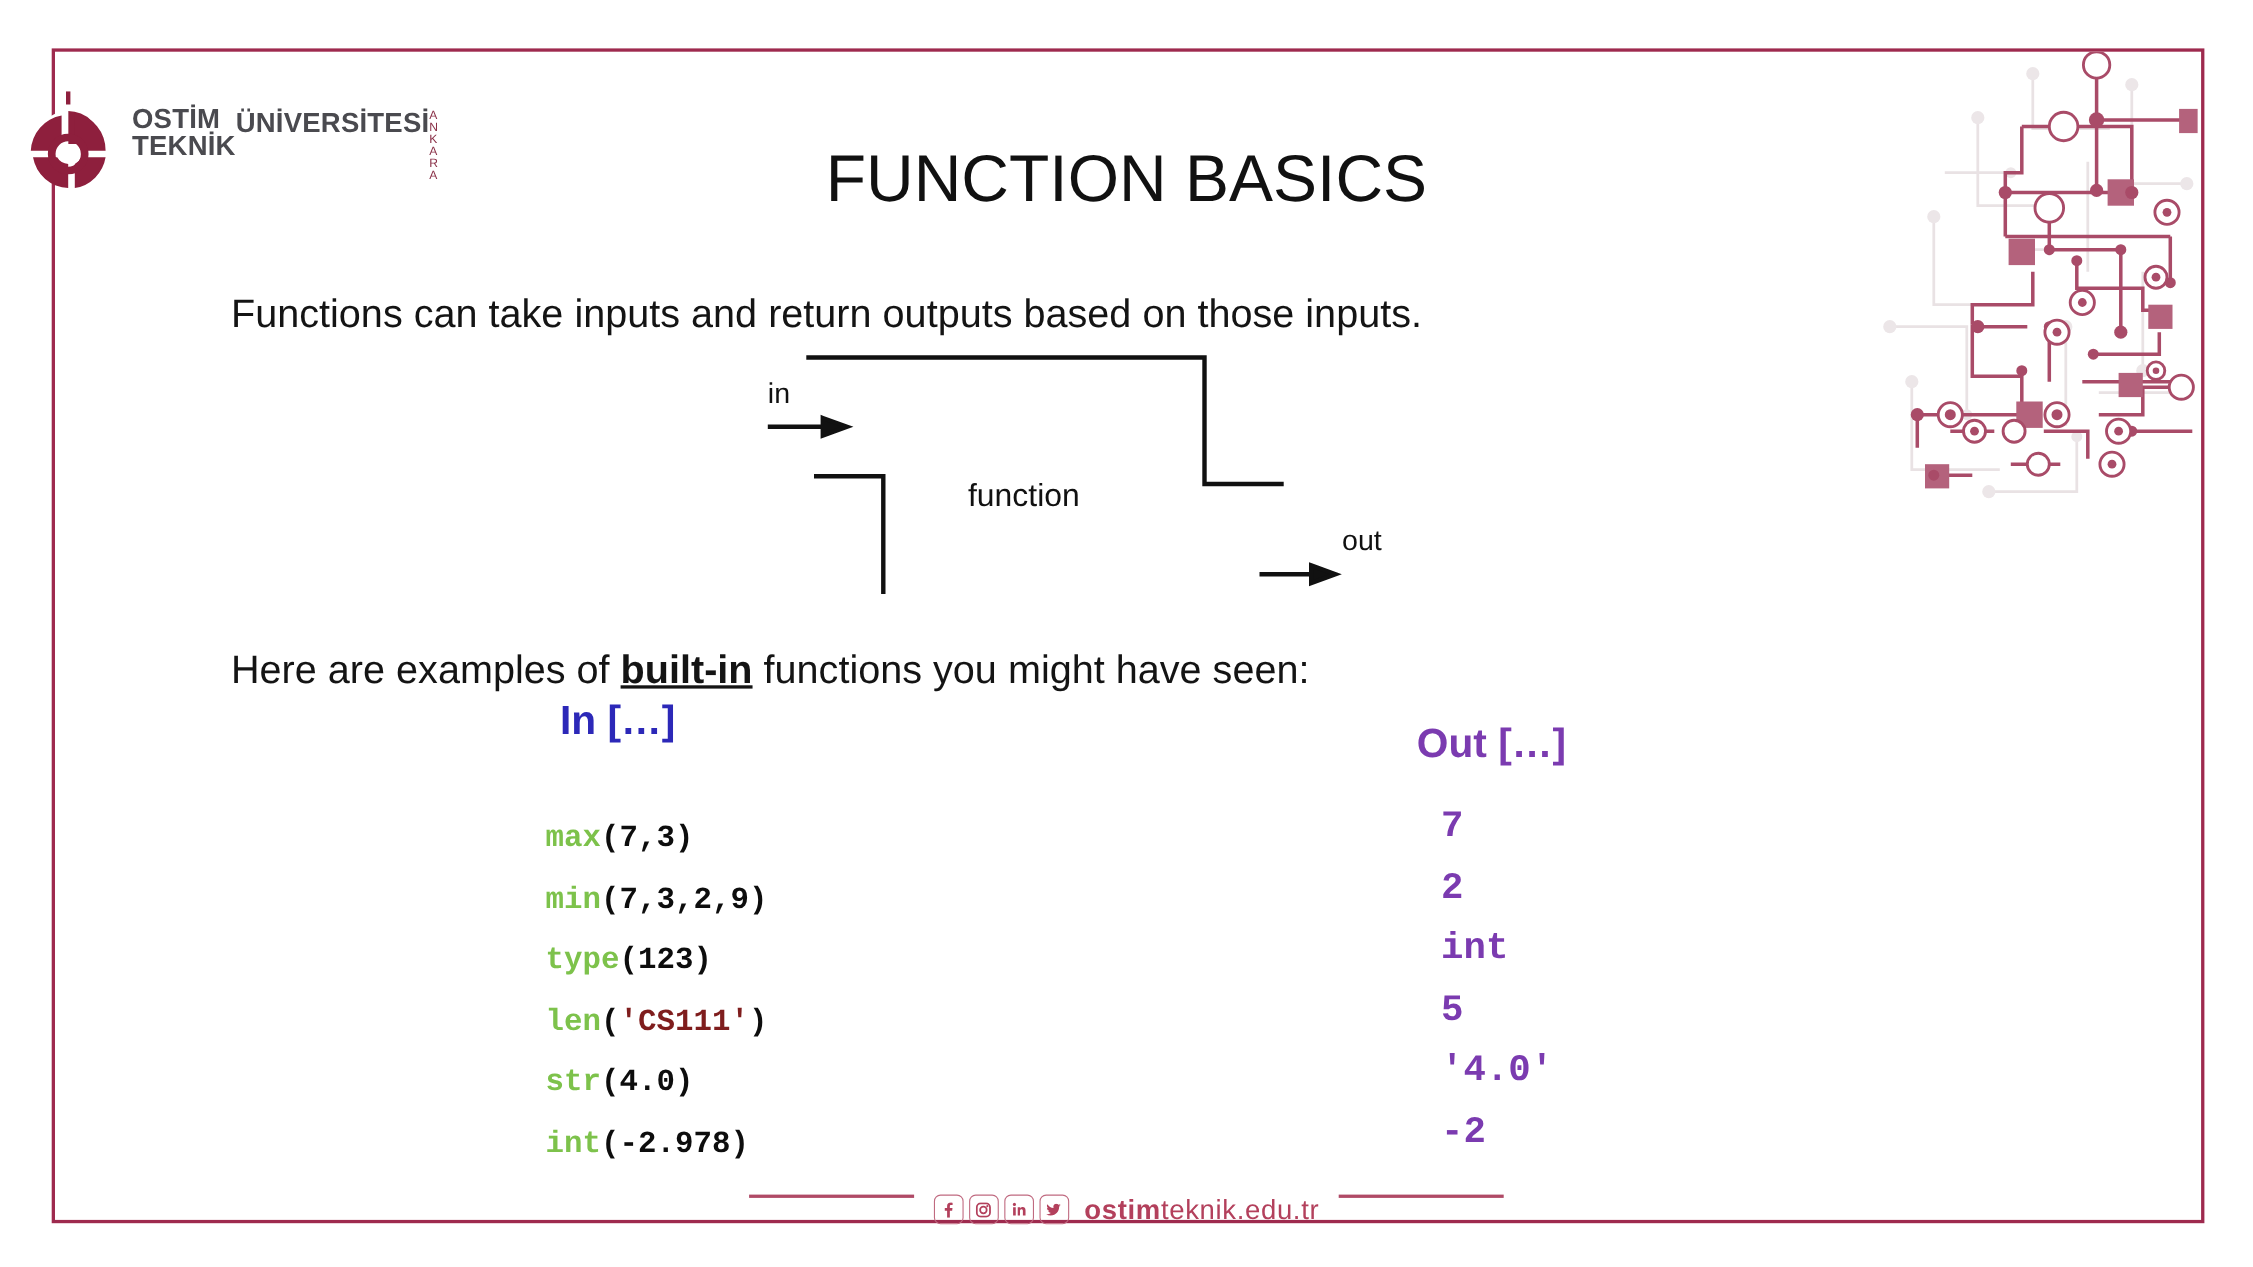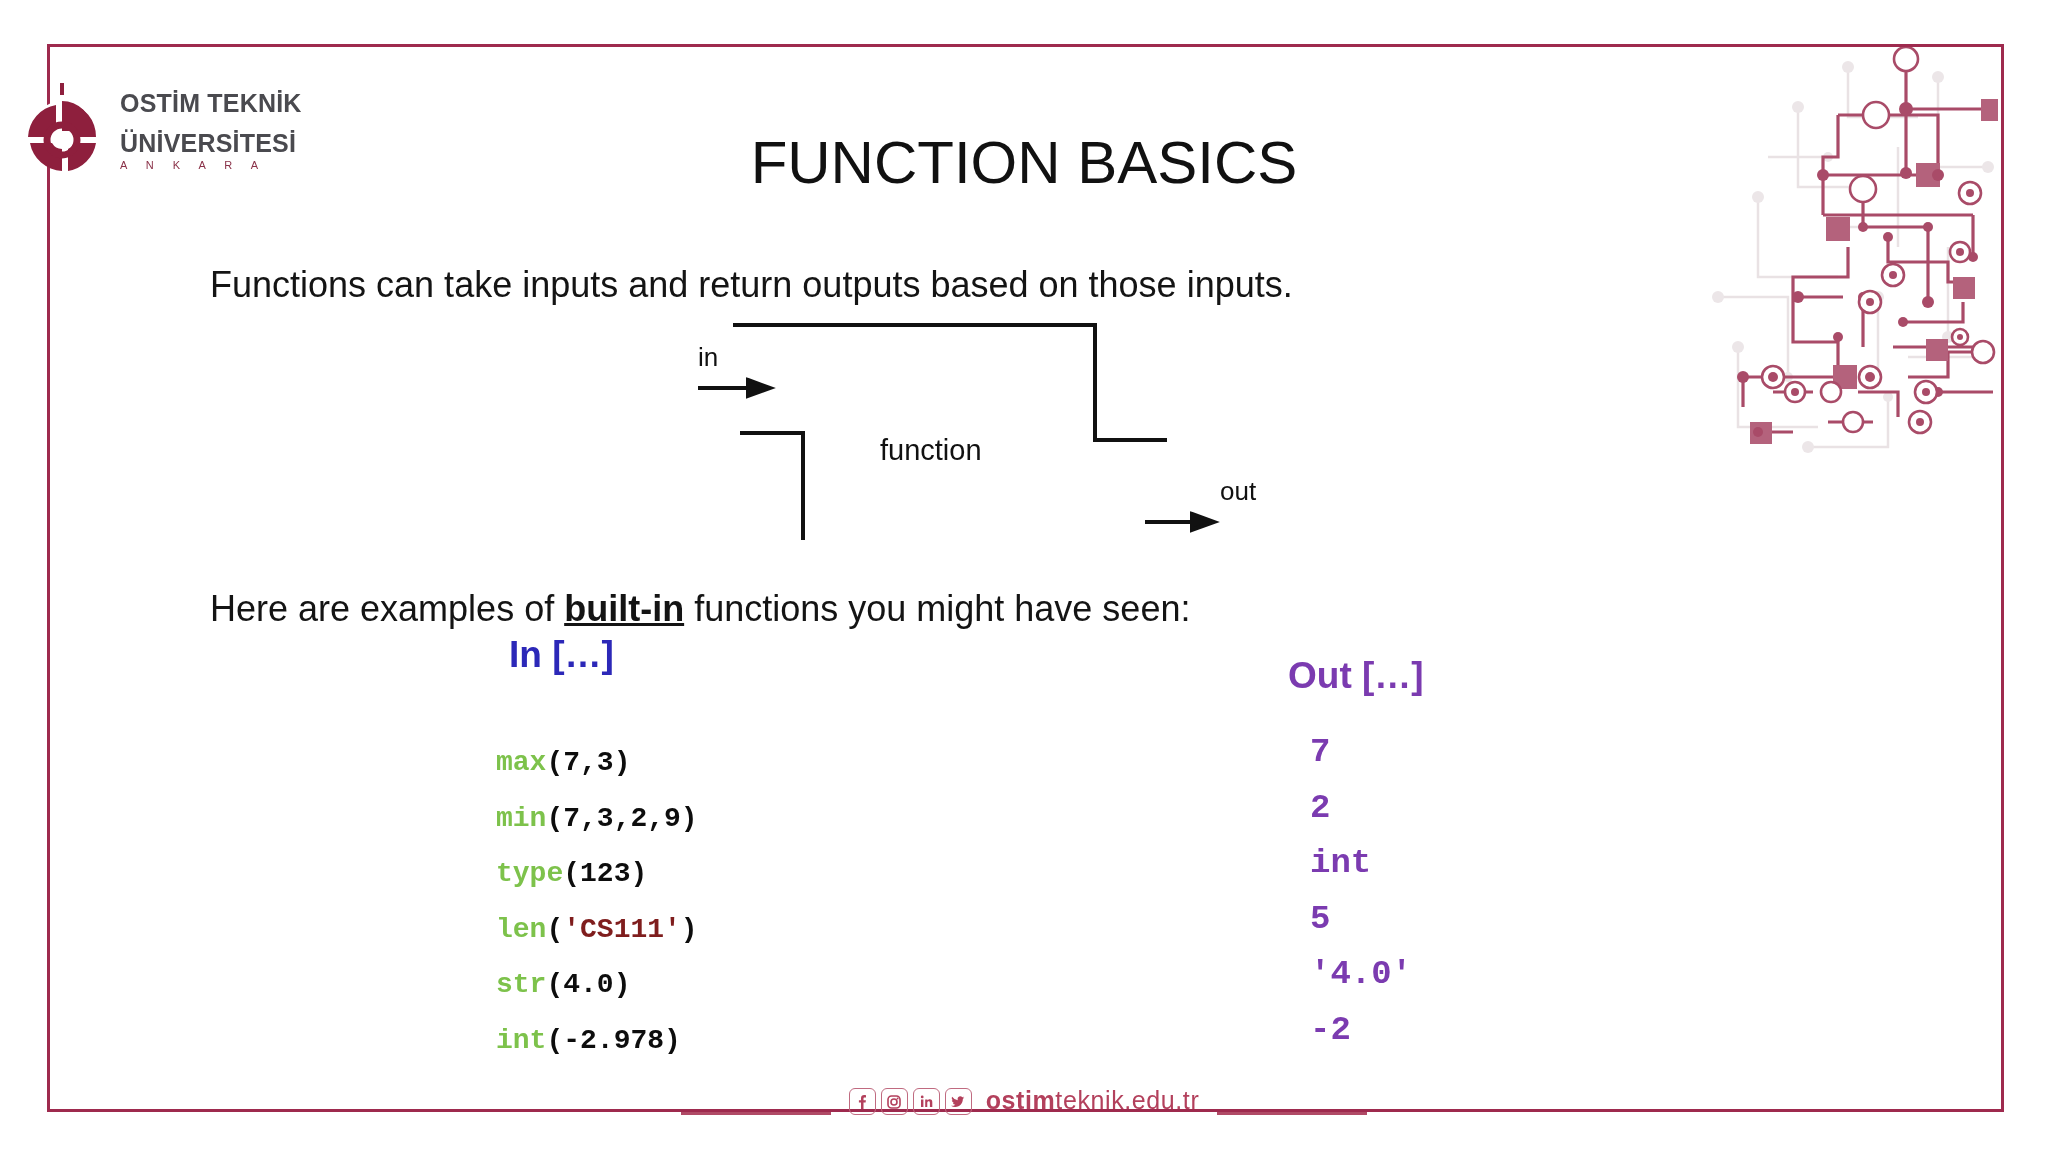--- a/index.html
+++ b/index.html
@@ -36,32 +36,32 @@
 
   
   .logo-wrap{
     position:absolute;
     left:14px;top:76px;
     width:330px;height:110px;
     display:flex;align-items:center;gap:10px;
   }
   .logo-mark{width:96px;height:96px;flex:0 0 96px;}
   .logo-text{
-    display:flex;flex-direction:column;justify-content:center;
+    display:flex;flex-direction:row;justify-content:center;
     line-height:1;
   }
   .logo-l1{
     font-family:"Liberation Sans", sans-serif;
     font-weight:700;font-size:25px;letter-spacing:.2px;
     color:#4a4a4f;
   }
   .logo-l2{
     font-family:"Liberation Sans", sans-serif;
     font-weight:700;font-size:25px;letter-spacing:.2px;
-    color:#4a4a4f;margin-top:15px;
+    color:#4a4a4f;margin-top:4px;
   }
   .logo-l3{
     font-family:"Liberation Sans", sans-serif;
     font-weight:400;font-size:11px;letter-spacing:8px;
     color:#8a3148;margin-top:4px;
   }
 
   
   .title{
     position:absolute;
@@ -125,21 +125,21 @@
     color:#7b3bb0;
   }
   .fn{color:#7dc24b;}
   .arg{color:#0d0d0d;}
   .str{color:#7f1d1d;}
 
   
   .footer{
     position:absolute;
     left:0;top:1086px;width:2048px;
-    display:flex;align-items:flex-end;justify-content:center;
+    display:flex;align-items:flex-start;justify-content:center;
     gap:0px;
   }
   .foot-rule{
     width:150px;height:3px;background:#b04a66;
   }
   .foot-rule.left{margin-right:18px;}
   .foot-rule.right{margin-left:18px;}
   .soc{
     display:flex;align-items:center;gap:5px;margin-right:14px;
   }

